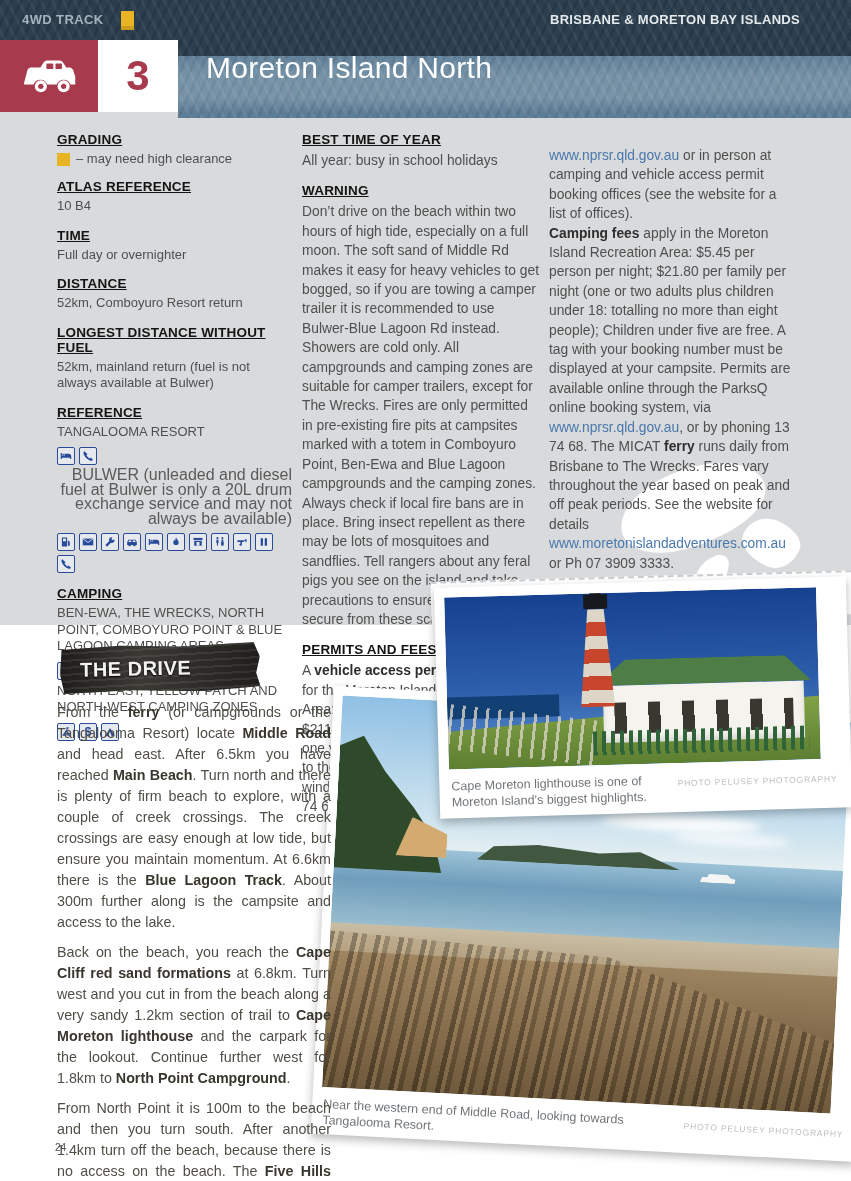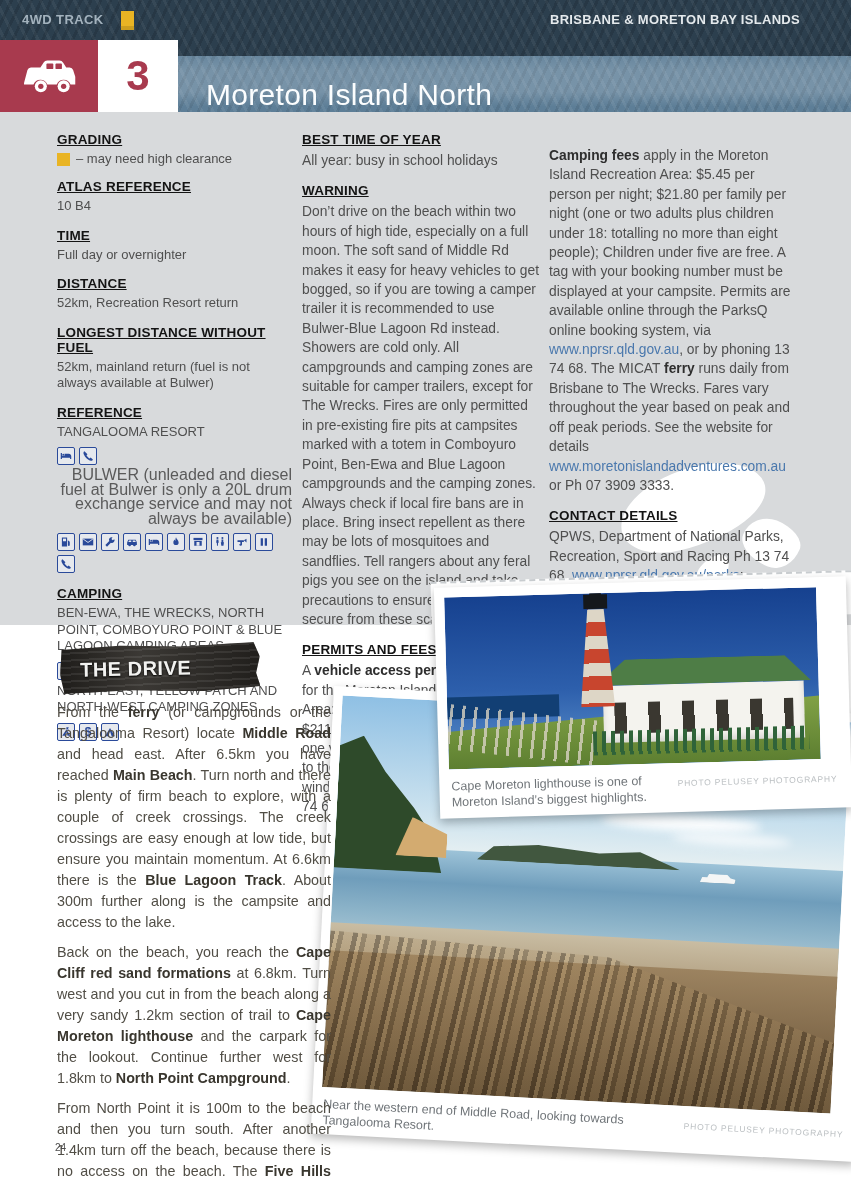--- a/index.html
+++ b/index.html
@@ -14,25 +14,25 @@
   
   .topbar{position:absolute;left:0;top:0;width:100%;height:56px;z-index:5;background:#2c3f4e;
     background-image:repeating-linear-gradient(115deg,rgba(0,0,0,.12) 0 3px,transparent 3px 9px),
                      repeating-linear-gradient(63deg,rgba(255,255,255,.05) 0 3px,transparent 3px 10px);}
   .tb-left{position:absolute;left:22px;top:12px;font-size:13px;font-weight:bold;letter-spacing:.4px;color:#a3b2bd;}
   .tb-marker{position:absolute;left:121px;top:11px;width:13px;height:19px;background:#e9b424;box-shadow:inset 0 -4px 0 rgba(0,0,0,.12);}
   .tb-right{position:absolute;right:51px;top:12px;font-size:13px;font-weight:bold;letter-spacing:.3px;color:#e4e9ec;}
   .badge{position:absolute;left:0;top:40px;width:98px;height:72px;background:#a83a4e;z-index:5;display:flex;align-items:center;justify-content:center;}
   .tracknum{position:absolute;left:98px;top:40px;width:80px;height:72px;background:#fff;z-index:5;
             display:flex;align-items:center;justify-content:center;font-size:42px;font-weight:bold;color:#a83a4e;}
-  .banner{position:absolute;left:178px;top:45px;right:0;height:67px;z-index:4;background:#5d7e97;
+  .banner{position:absolute;left:178px;top:51px;right:0;height:67px;z-index:4;background:#5d7e97;
     background-image:linear-gradient(180deg,rgba(255,255,255,0) 0%,rgba(255,255,255,.16) 38%,rgba(255,255,255,.16) 70%,rgba(255,255,255,0) 92%),
                      repeating-linear-gradient(115deg,rgba(0,0,0,.08) 0 3px,transparent 3px 9px),
                      repeating-linear-gradient(63deg,rgba(255,255,255,.06) 0 3px,transparent 3px 10px);
-    display:flex;align-items:flex-end;}
+    display:flex;align-items:flex-start;}
   .title{color:#fbfdfe;font-size:30px;font-weight:400;letter-spacing:.3px;padding-left:28px;}
   
   .info{position:absolute;left:57px;top:132px;width:740px;display:flex;z-index:2;}
   .icol{box-sizing:border-box;}
   .icol.c1{width:235px;margin-right:10px;}
   .icol.c2{width:237px;margin-right:10px;}
   .icol.c3{width:248px;padding-top:14px;}
   .sec-h{font-size:13.5px;font-weight:bold;color:#141414;letter-spacing:.2px;margin:13px 0 4px;text-decoration:underline;}
   .icol .sec-h:first-child{margin-top:0;}
   .para{font-size:13px;line-height:16.5px;color:#4f4f4f;margin:0;}
@@ -153,21 +153,21 @@
         <div class="sec-h">GRADING</div>
         <div class="grading-row">
           <span class="gsq"></span>
           <span>– may need high clearance</span>
         </div>
         <div class="sec-h">ATLAS REFERENCE</div>
         <div class="para"><span>10 B4</span></div>
         <div class="sec-h">TIME</div>
         <div class="para"><span>Full day or overnighter</span></div>
         <div class="sec-h">DISTANCE</div>
-        <div class="para"><span>52km, Recreation Resort return</span></div>
+        <div class="para"><span>52km, Comboyuro Resort return</span></div>
         <div class="sec-h">LONGEST DISTANCE WITHOUT FUEL</div>
         <div class="para"><span>52km, mainland return (fuel is not always available at Bulwer)</span></div>
         <div class="sec-h">REFERENCE</div>
         <div class="para"><span>TANGALOOMA RESORT</span></div>
         <div class="icon-row">
           <span class="fic">
             <svg viewBox="0 0 16 16">
               <path d="M1 4v8h1.6v-1.8h10.8V12H15V8.2C15 6.4 13.6 5 11.8 5H6v2.6H2.6V4z"></path>
               <circle cx="4.3" cy="6.3" r="1.2"></circle>
             </svg>
@@ -304,20 +304,21 @@
       </div>
     <div class="icol c2" id="col-1">
         <div class="sec-h">BEST TIME OF YEAR</div>
         <div class="para"><span>All year: busy in school holidays</span></div>
         <div class="sec-h">WARNING</div>
         <div class="para"><span>Don’t drive on the beach within two hours of high tide, especially on a full moon. The soft sand of Middle Rd makes it easy for heavy vehicles to get bogged, so if you are towing a camper trailer it is recommended to use Bulwer-Blue Lagoon Rd instead. Showers are cold only. All campgrounds and camping zones are suitable for camper trailers, except for The Wrecks. Fires are only permitted in pre-existing fire pits at campsites marked with a totem in Comboyuro Point, Ben-Ewa and Blue Lagoon campgrounds and the camping zones. Always check if local fire bans are in place. Bring insect repellent as there may be lots of mosquitoes and sandflies. Tell rangers about any feral pigs you see on the island and take precautions to ensure your campsite is secure from these scavengers.</span></div>
         <div class="sec-h">PERMITS AND FEES</div>
         <div class="para"><span>A </span><span class="b">vehicle access permit</span><span> is required for the Moreton Island Recreation Area: $42.15/one month or less, or $211.30/more than one month up to one year. The permit must be attached to the left side of the vehicle’s windscreen. It is available by phone 13 74 68, online at</span></div>
       </div>
     <div class="icol c3" id="col-2">
+        <div class="para"><span class="lnk">www.nprsr.qld.gov.au</span><span> or in person at camping and vehicle access permit booking offices (see the website for a list of offices).</span></div>
         <div class="para"><span class="b">Camping fees</span><span> apply in the Moreton Island Recreation Area: $5.45 per person per night; $21.80 per family per night (one or two adults plus children under 18: totalling no more than eight people); Children under five are free. A tag with your booking number must be displayed at your campsite. Permits are available online through the ParksQ online booking system, via </span><span class="lnk">www.nprsr.qld.gov.au</span><span>, or by phoning 13 74 68. The MICAT </span><span class="b">ferry</span><span> runs daily from Brisbane to The Wrecks. Fares vary throughout the year based on peak and off peak periods. See the website for details </span><span class="lnk">www.moretonislandadventures.com.au</span><span> or Ph 07 3909 3333.</span></div>
         <div class="sec-h">CONTACT DETAILS</div>
         <div class="para"><span>QPWS, Department of National Parks, Recreation, Sport and Racing Ph 13 74 68, </span><span class="lnk">www.nprsr.qld.gov.au/parks</span><span>; Castaways Store, Bulwer Ph (07) 3408 2202</span></div>
         <div class="sec-h">MAPS</div>
         <div class="para"><span>Sunmap's </span><span class="i">Moreton Island</span></div>
       </div>
   </div>
 
   <div class="cut-sheet"></div>
 

